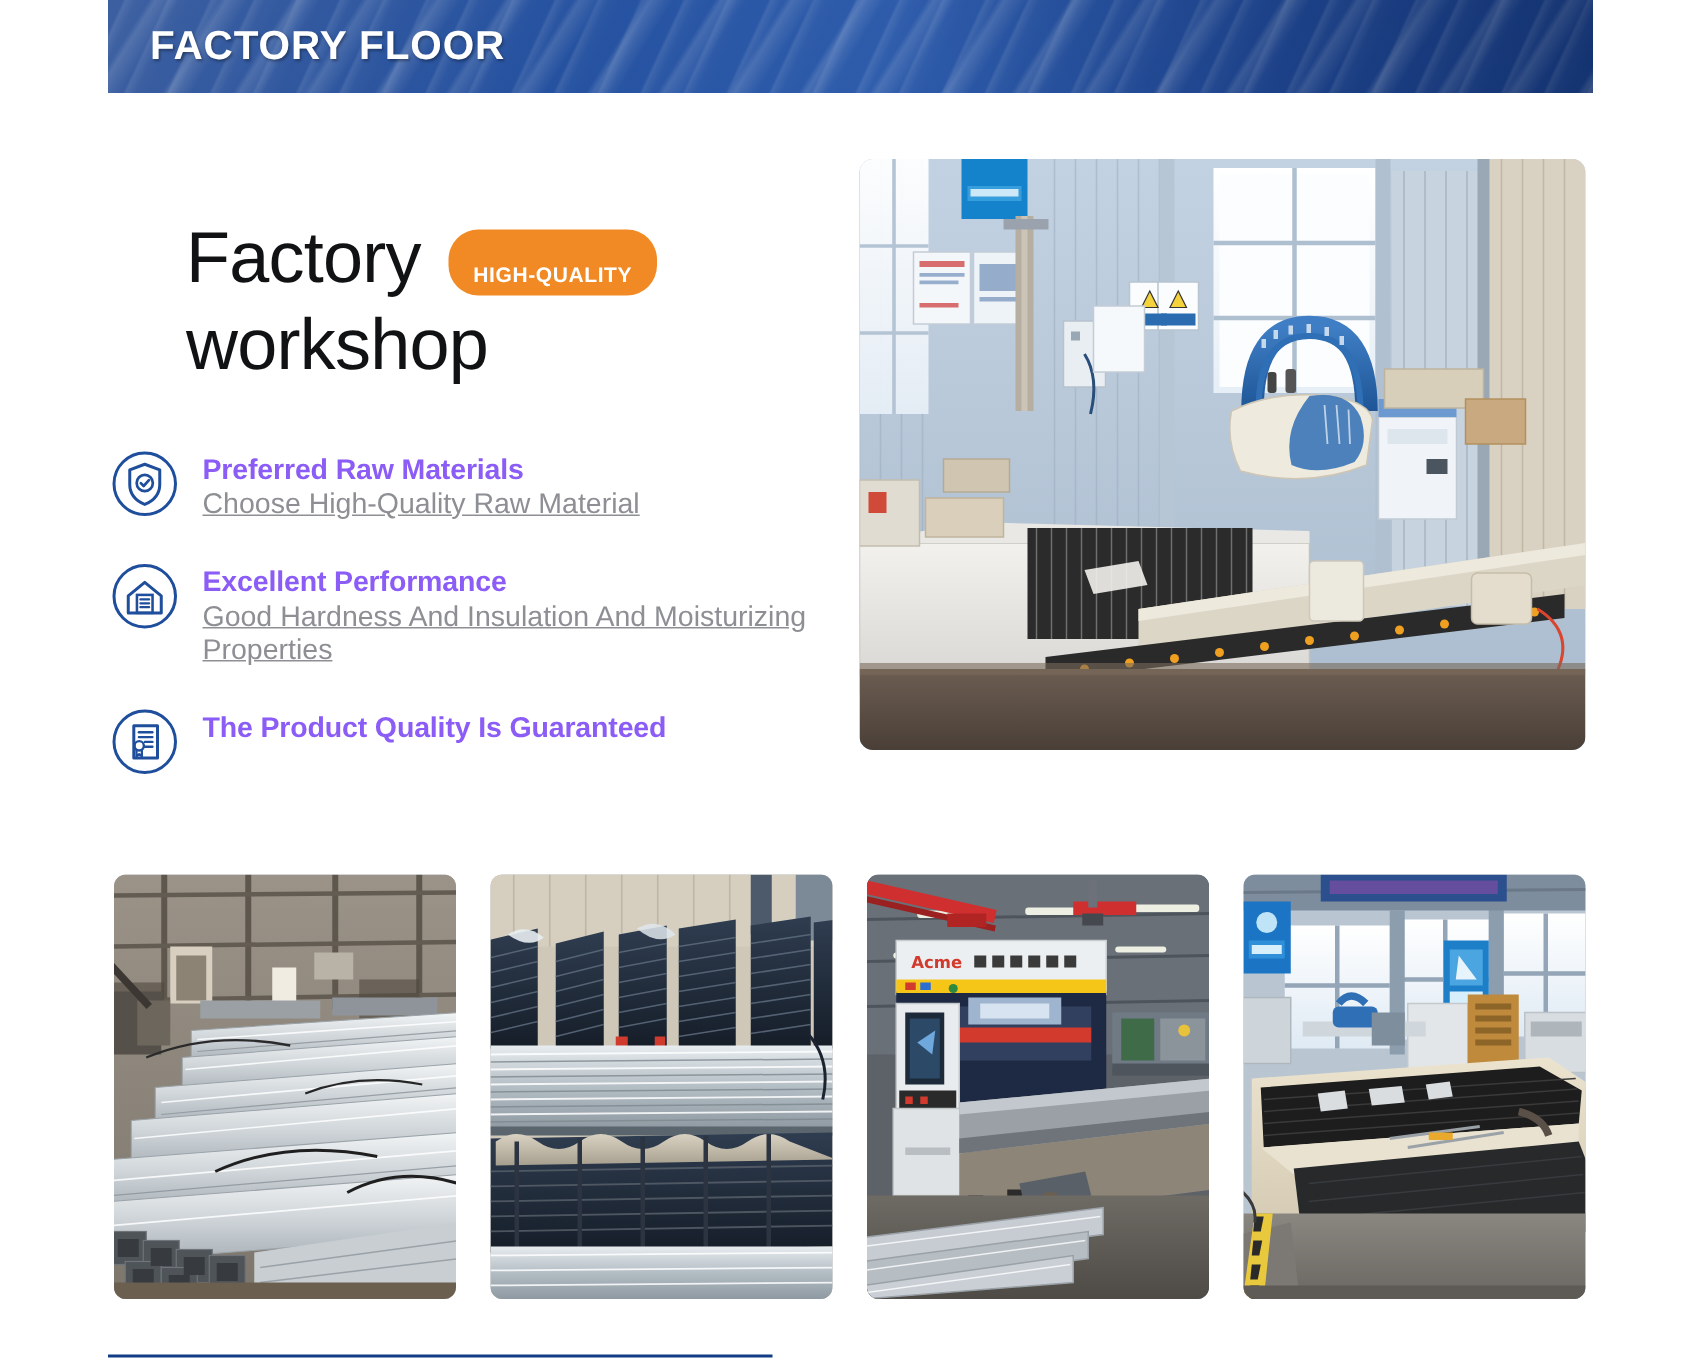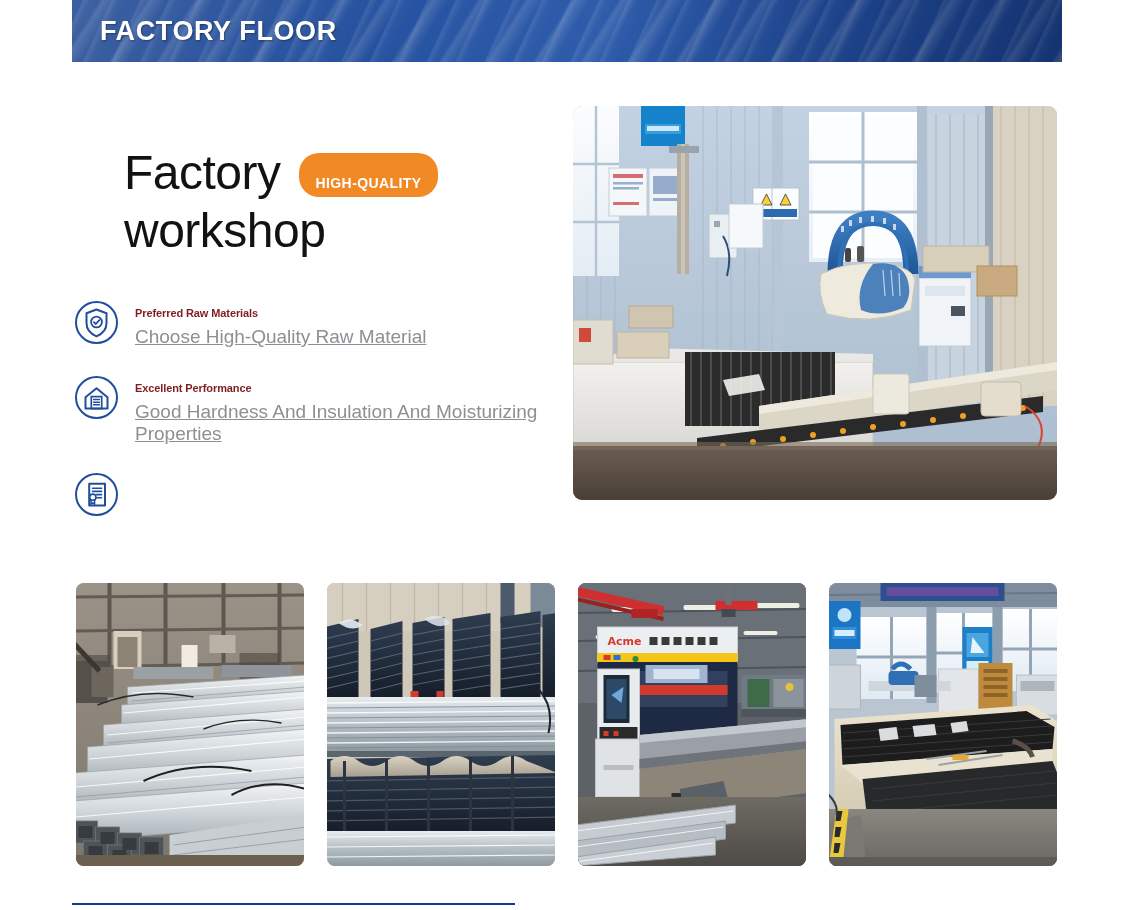--- a/index.html
+++ b/index.html
@@ -80,23 +80,23 @@
   }
 
   
   .features { position: absolute; left: 74px; top: 300px; width: 480px; }
   .feature { display: flex; align-items: flex-start; gap: 16px; margin-bottom: 27px; }
   .feature:last-child { margin-bottom: 0; }
   .feature-icon { flex: 0 0 auto; width: 45px; height: 45px; }
   .feature-icon svg { display: block; width: 45px; height: 45px; }
   .feature-text { padding-top: 2px; }
   .feature-title {
-    font-size: 11px;
+    font-size: 19px;
     font-weight: bold;
-    color: #7f1d1d;
+    color: #8b5cf6;
     line-height: 23px;
     letter-spacing: -0.1px;
   }
   .feature-sub {
     font-size: 19px;
     color: #8d8f94;
     line-height: 22px;
     margin-top: 1px;
     text-decoration: underline;
   }
@@ -190,20 +190,21 @@
           <path d="M15.2 11.8 H31 V33.4 H15.2 Z" fill="none" stroke="#1f4e9c" stroke-width="2" stroke-linejoin="round"></path>
           <line x1="18.6" y1="16.2" x2="27.6" y2="16.2" stroke="#1f4e9c" stroke-width="1.6" stroke-linecap="round"></line>
           <line x1="18.6" y1="19.4" x2="27.6" y2="19.4" stroke="#1f4e9c" stroke-width="1.6" stroke-linecap="round"></line>
           <line x1="22.6" y1="22.6" x2="27.6" y2="22.6" stroke="#1f4e9c" stroke-width="1.6" stroke-linecap="round"></line>
           <line x1="22.6" y1="25.8" x2="27.6" y2="25.8" stroke="#1f4e9c" stroke-width="1.6" stroke-linecap="round"></line>
           <circle cx="18.8" cy="25.2" r="3.1" fill="none" stroke="#1f4e9c" stroke-width="1.6"></circle>
           <path d="M17 27.8 L17 32.2 L18.8 30.8 L20.6 32.2 L20.6 27.8" fill="none" stroke="#1f4e9c" stroke-width="1.5" stroke-linejoin="round"></path>
         </svg>
       </span>
       <div class="feature-text">
+        <div class="feature-title">The Product Quality Is Guaranteed</div>
       </div>
     </div>
 
   </div>
 
   <div class="hero">
     <svg viewBox="0 0 484 394" preserveAspectRatio="xMidYMid slice">
       <defs>
         <linearGradient id="hwall" x1="0" y1="0" x2="0" y2="1">
           <stop offset="0" stop-color="#c3d2e2"></stop>

